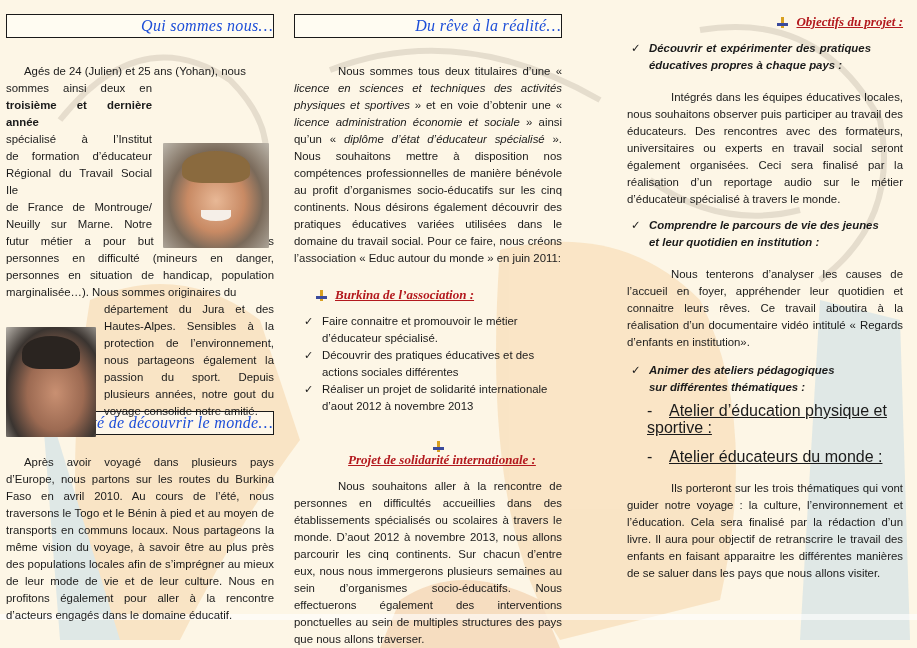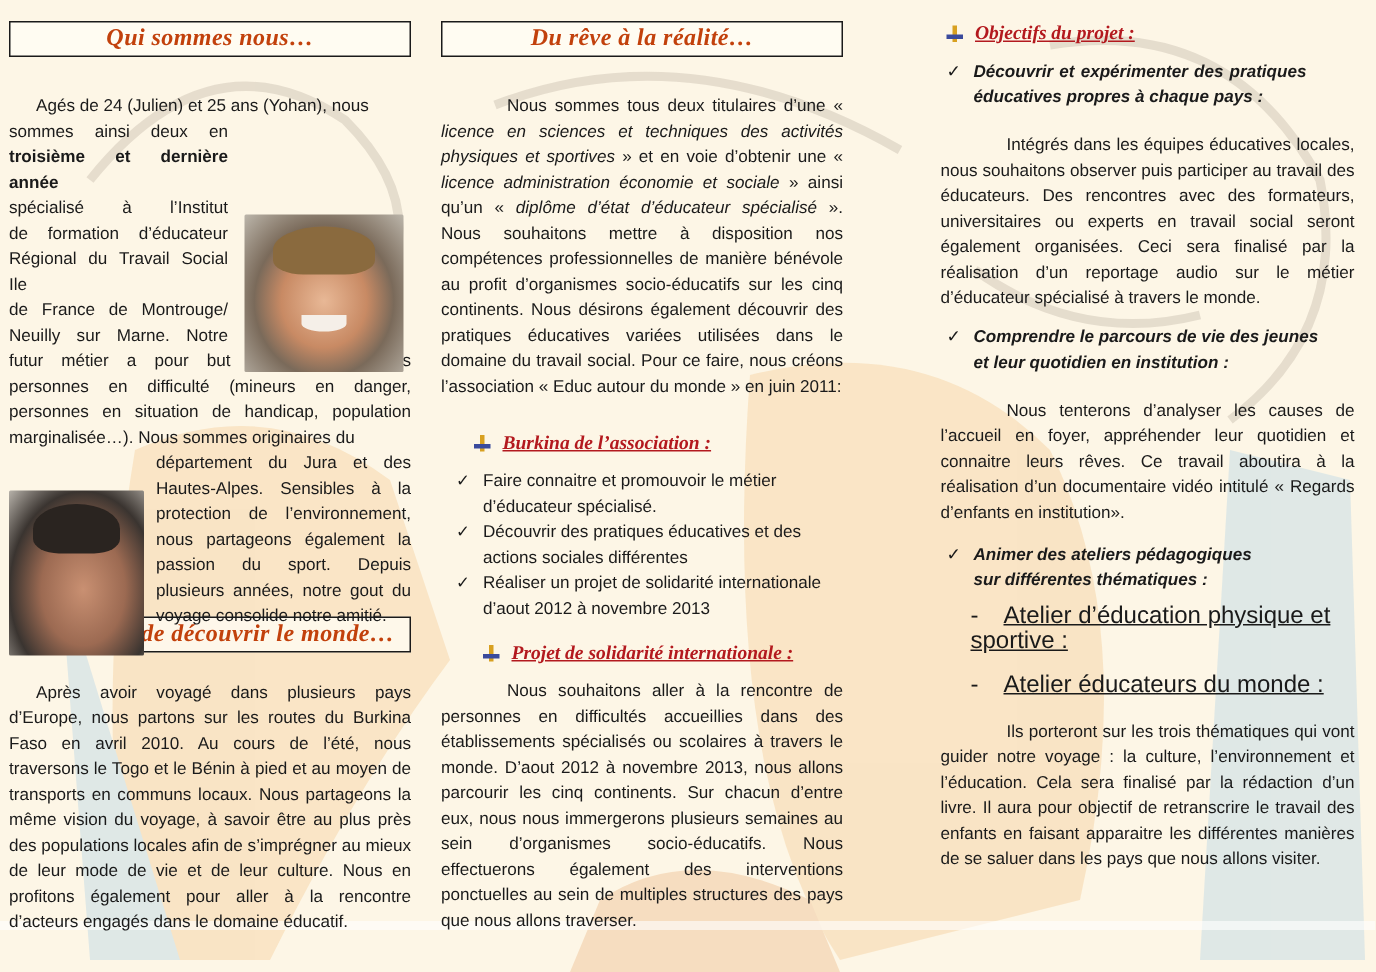--- a/index.html
+++ b/index.html
@@ -13,25 +13,25 @@
   .col { position: absolute; top: 0; z-index: 1; }
   .col1 { left: 6px; width: 268px; }
   .col2 { left: 294px; width: 268px; }
   .col3 { left: 627px; width: 276px; }
 
   .title-box {
     border: 1px solid #1a1a1a;
     background: rgba(255,253,246,0.75);
     height: 22px;
     margin-top: 14px;
-    text-align: center;
+    text-align: right;
     font-family: "Liberation Serif", serif;
-    font-style: italic; font-weight: bold;
+    font-style: italic; font-weight: normal;
     font-size: 16px; line-height: 22px;
-    color: #c2410c;
+    color: #1d4ed8;
     letter-spacing: 0.3px;
   }
   p { margin: 0; font-size: 11.4px; line-height: 17px; text-align: justify; }
   .indent { text-indent: 18px; }
   .indent-lg { text-indent: 44px; }
   .photo { position: absolute; overflow: hidden; border-radius: 1px; }
   .photo1 { left: 157px; top: 80px; width: 106px; height: 105px;
     background: radial-gradient(ellipse at 50% 55%, #e8b896 0%, #c88a64 38%, #7a6a5a 62%, #bcb6ab 100%); }
   .photo2 { left: 0px; top: 264px; width: 90px; height: 110px;
     background: radial-gradient(ellipse at 55% 60%, #c99072 0%, #9c6a52 40%, #3a3430 70%, #b7b2aa 100%); }
@@ -117,29 +117,29 @@
   <div class="sub-head" style="margin:20px 0 10px 22px;">
     <span class="bullet-icon"></span>
     <span>Burkina de l’association :</span>
   </div>
   <ul class="check" style="margin-left:6px; width:252px;">
     <li><span class="ck">✓</span><span>Faire connaitre et promouvoir le métier d’éducateur spécialisé.</span></li>
     <li><span class="ck">✓</span><span>Découvrir des pratiques éducatives et des actions sociales différentes</span></li>
     <li><span class="ck">✓</span><span>Réaliser un projet de solidarité internationale d’aout 2012 à novembre 2013</span></li>
   </ul>
 
-  <div class="sub-head" style="margin:12px 0 10px 28px;">
+  <div class="sub-head" style="margin:26px 0 10px 28px;flex-direction:column;">
     <span class="bullet-icon"></span>
     <span>Projet de solidarité internationale :</span>
   </div>
   <p class="indent-lg">Nous souhaitons aller à la rencontre de personnes en difficultés accueillies dans des établissements spécialisés ou scolaires à travers le monde. D’aout 2012 à novembre 2013, nous allons parcourir les cinq continents. Sur chacun d’entre eux, nous nous immergerons plusieurs semaines au sein d’organismes socio-éducatifs. Nous effectuerons également des interventions ponctuelles au sein de multiples structures des pays que nous allons traverser.</p>
 </div>
 
 <div class="col col3">
-  <div class="sub-head" style="margin:14px 0 10px 4px;">
+  <div class="sub-head" style="margin:14px 0 10px 4px;justify-content:flex-end;">
     <span class="bullet-icon"></span>
     <span>Objectifs du projet :</span>
   </div>
 
   <div class="obj-item" style="width:222px;"><span class="ck">✓</span><span>Découvrir et expérimenter des pratiques éducatives propres à chaque pays :</span></div>
   <p class="indent-lg" style="margin-top:15px;">Intégrés dans les équipes éducatives locales, nous souhaitons observer puis participer au travail des éducateurs. Des rencontres avec des formateurs, universitaires ou  experts en travail social seront également  organisées. Ceci sera finalisé par la réalisation d’un reportage audio sur le métier d’éducateur spécialisé à travers le monde.</p>
 
   <div class="obj-item" style="margin-top:9px; width:232px; text-align:left;"><span class="ck">✓</span><span>Comprendre le parcours de vie des jeunes et leur quotidien en institution :</span></div>
   <p class="indent-lg" style="margin-top:15px;">Nous tenterons d’analyser les causes de l’accueil en foyer, appréhender leur quotidien et connaitre leurs rêves. Ce travail aboutira à la réalisation d’un documentaire vidéo intitulé « Regards d’enfants en institution».</p>
 

